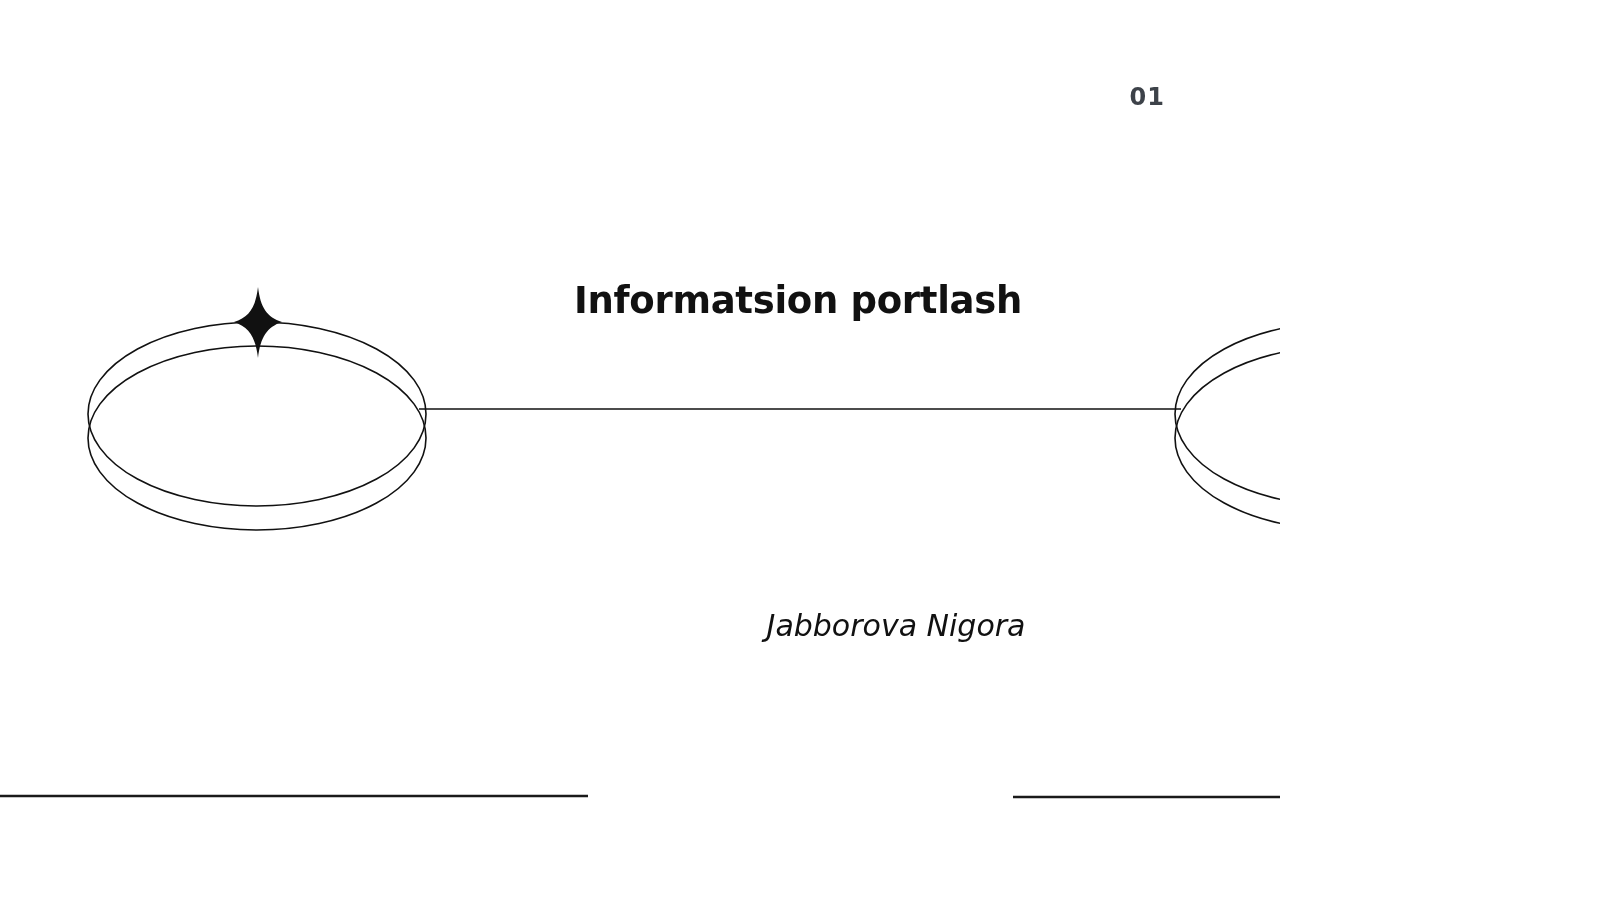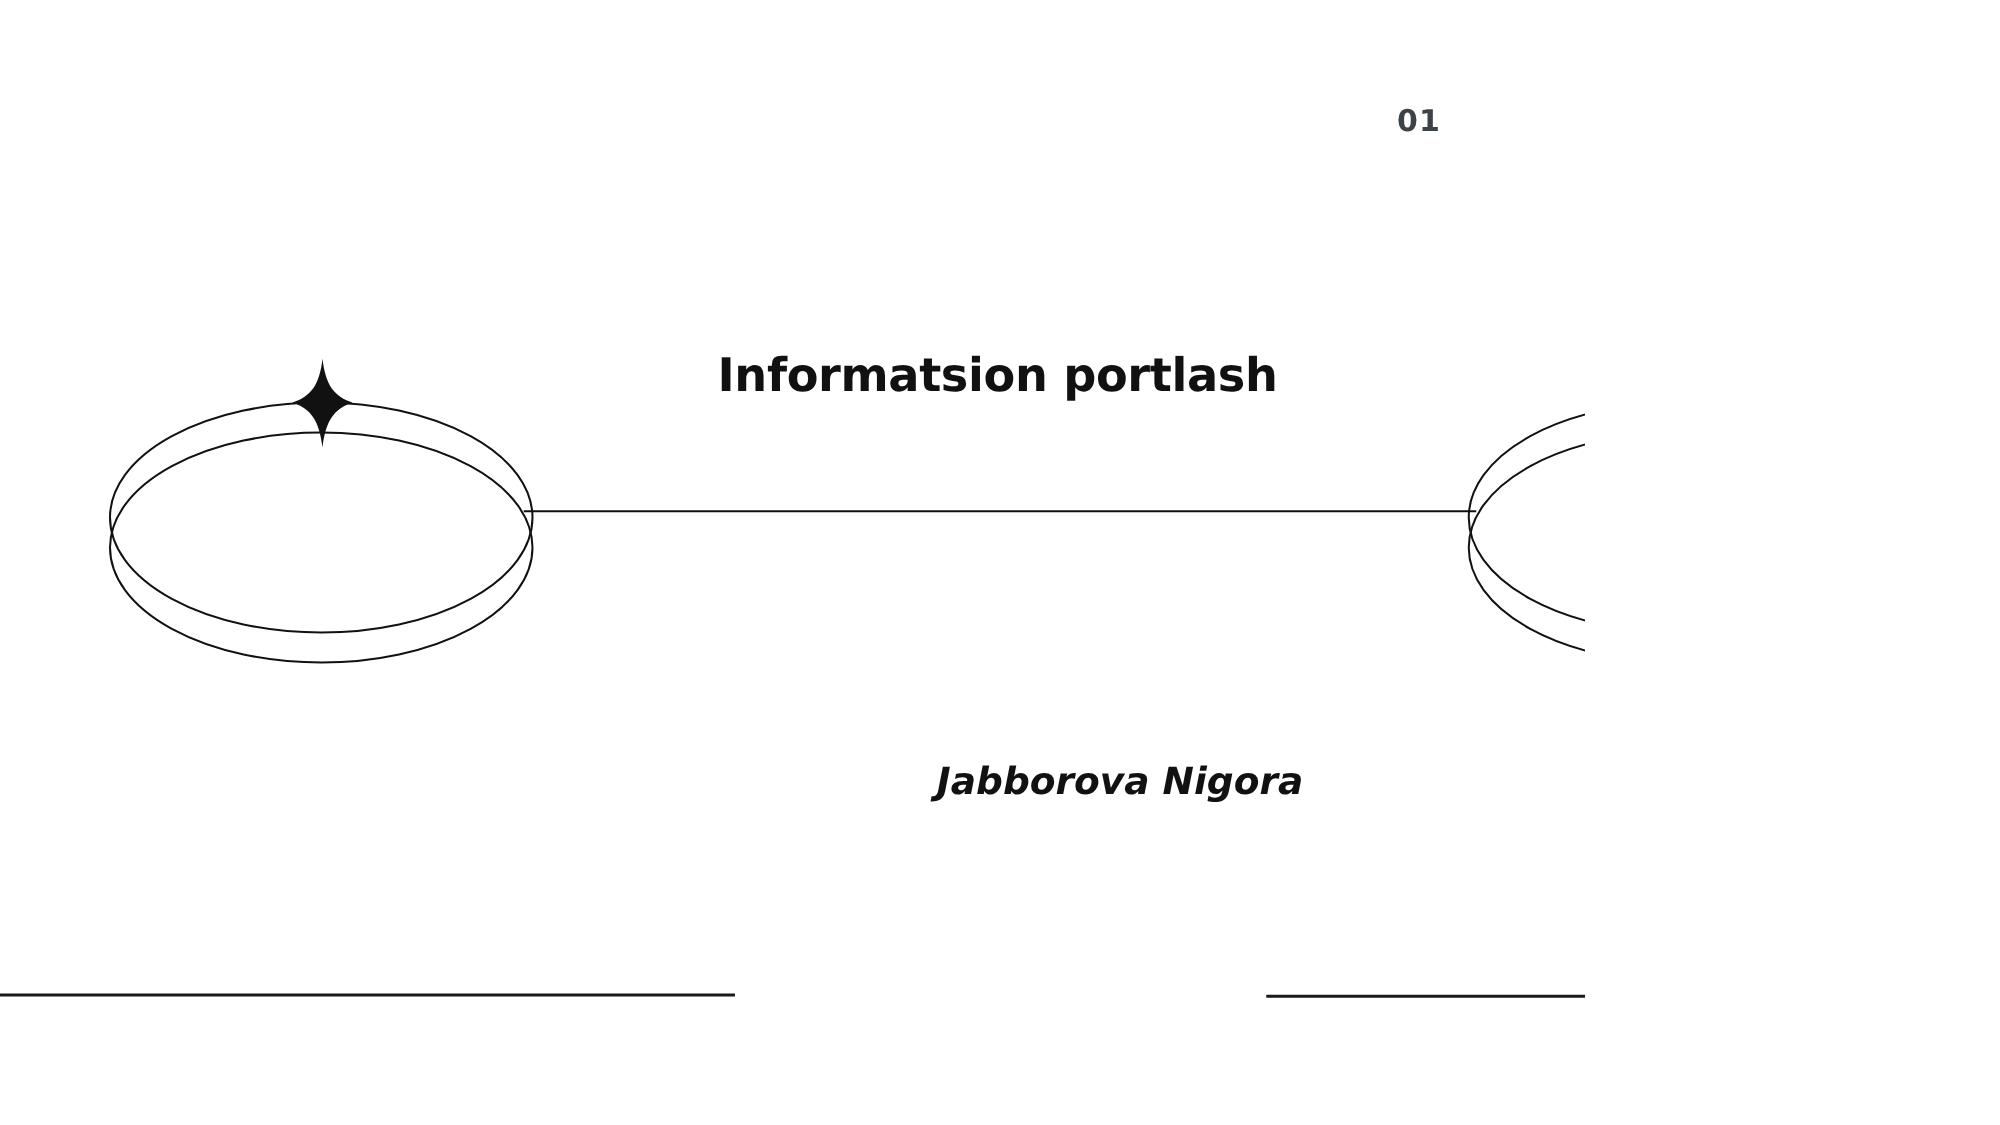--- a/index.html
+++ b/index.html
@@ -6,20 +6,21 @@
     margin: 0;
     padding: 0;
     background: #ffffff;
   }
   .slide {
     position: relative;
     width: 1268px;
     height: 900px;
     overflow: hidden;
     font-family: "DejaVu Sans", "Liberation Sans", sans-serif;
+    padding-left: 12px;
   }
   .decor {
     position: absolute;
     left: 0;
     top: 0;
     width: 1600px;
     height: 900px;
     display: block;
   }
   .page-number {
@@ -44,21 +45,21 @@
     line-height: 1.15;
     white-space: nowrap;
   }
   .author {
     position: absolute;
     top: 606px;
     left: 896px;
     transform: translateX(-50%);
     font-size: 30px;
     font-style: italic;
-    font-weight: 700;
+    font-weight: 400;
     line-height: 1.3;
     white-space: nowrap;
   }
 </style>
 </head>
 <body>
 
 <div class="slide" style="background-color: rgb(255, 255, 255);">
 
   <svg class="decor" viewBox="0 0 1600 900" xmlns="http://www.w3.org/2000/svg">

